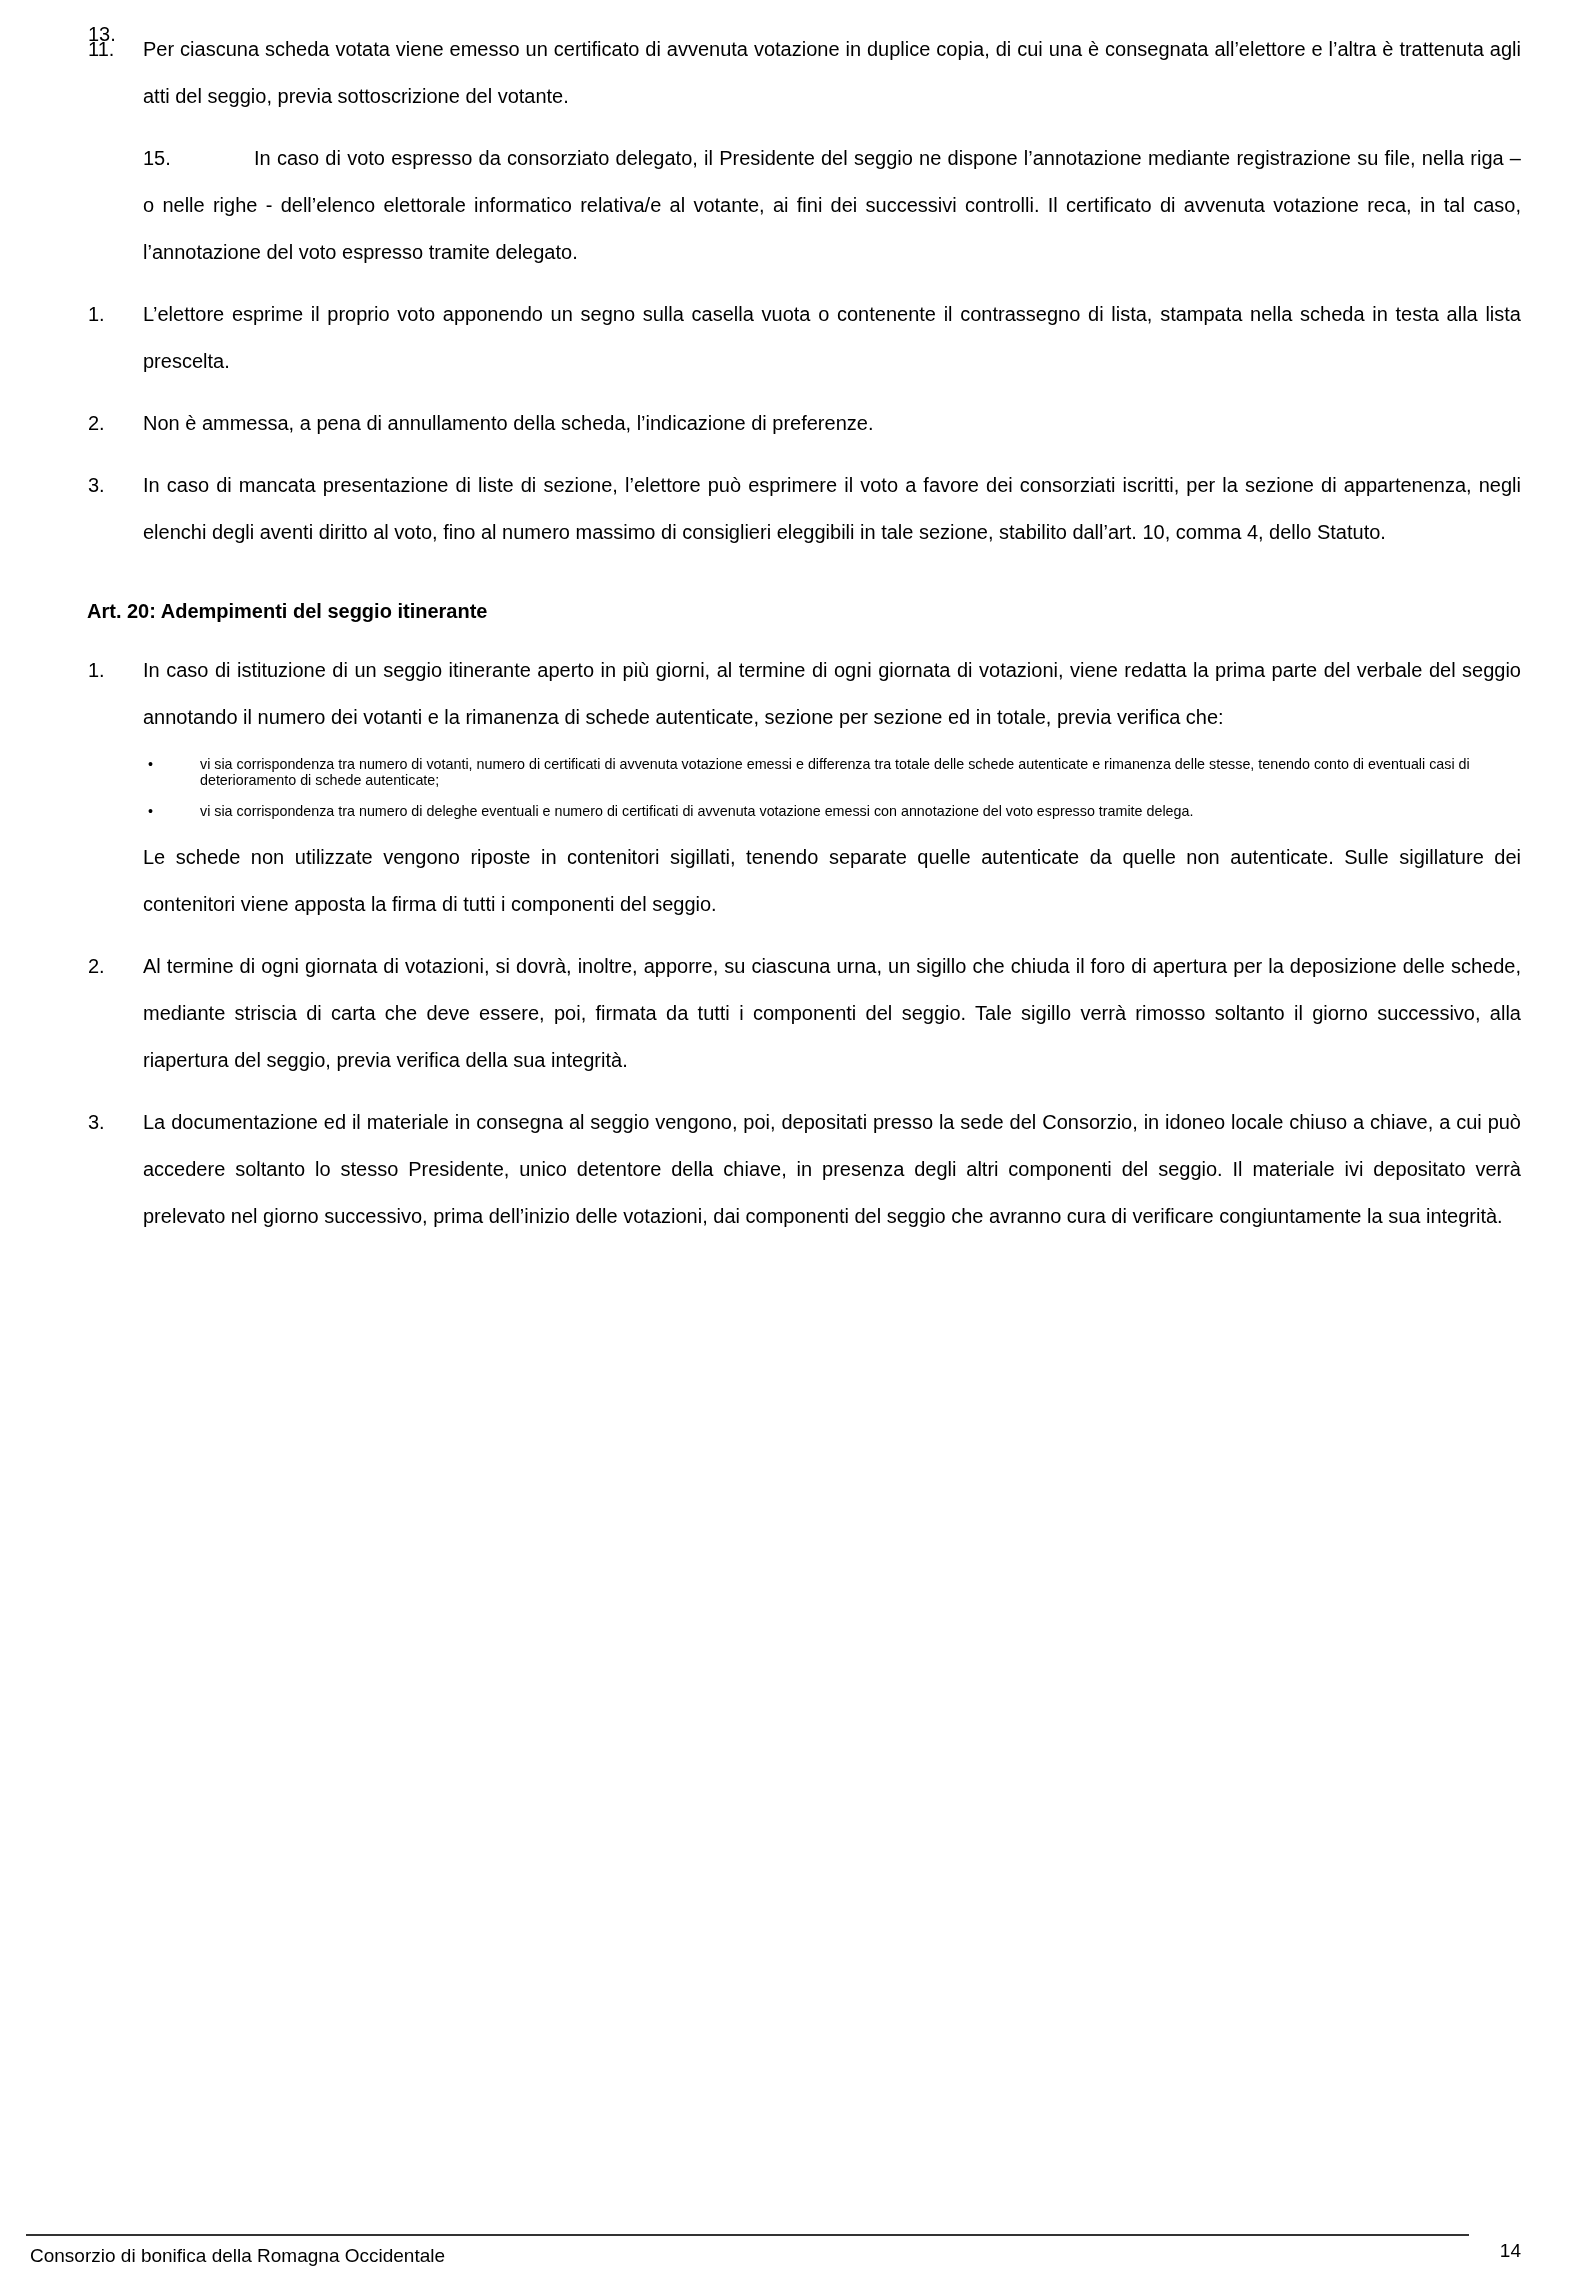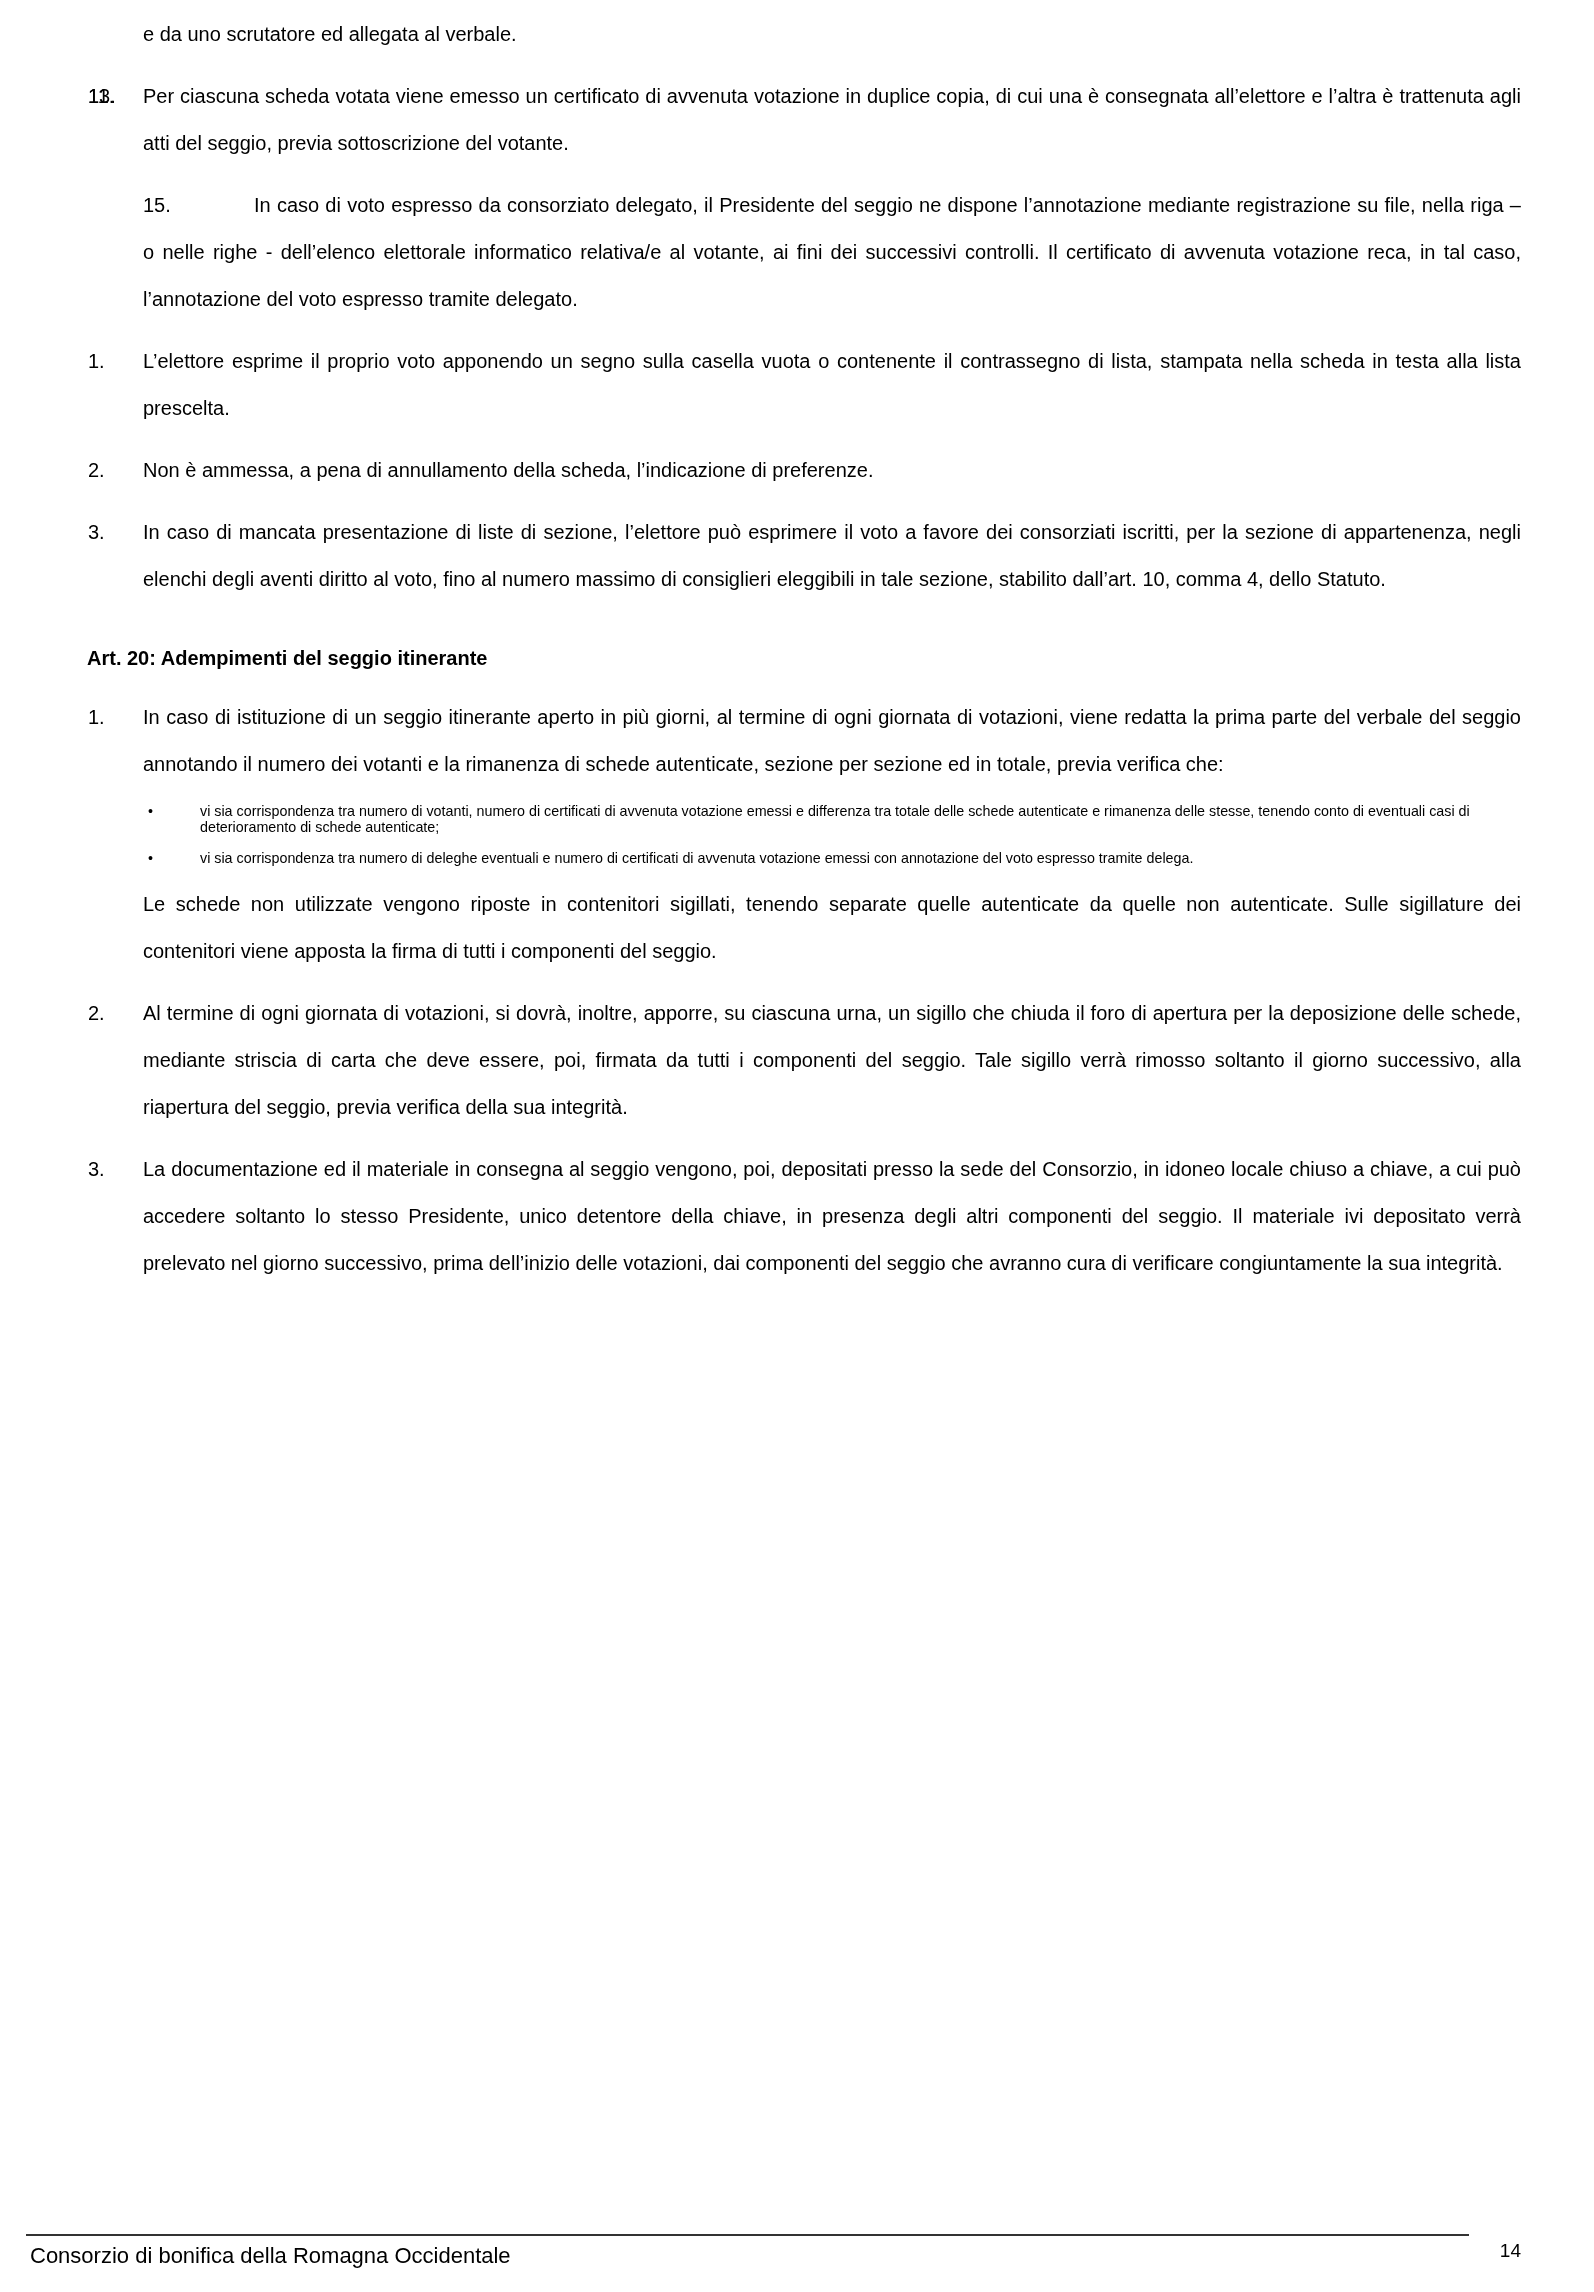--- a/index.html
+++ b/index.html
@@ -10,31 +10,30 @@
   p, .item { margin: 0; font-size: 20px; line-height: 47px; text-align: justify; }
   .item { position: relative; padding-left: 56px; margin-bottom: 15px; }
   .item .num { position: absolute; left: 1px; top: 0; }
   .cont { padding-left: 56px; margin-bottom: 15px; }
   .plain15 { padding-left: 56px; margin-bottom: 15px; }
   .plain15 .num15 { display: inline-block; width: 111px; }
   h2 { margin: 32px 0 12.5px 0; font-size: 20px; font-weight: bold; line-height: 47px; }
   .bullet { position: relative; padding-left: 113px; margin-bottom: 15px; }
   .bullet .dot { position: absolute; left: 61px; top: 0; }
   .footer-line { position: absolute; left: 26px; top: 2234px; width: 1443px; height: 1.8px; background: #333; }
-  .footer-text { position: absolute; left: 30px; top: 2242px; font-size: 22px; line-height: 27px; }
+  .footer-text { position: absolute; left: 30px; top: 2242px; font-size: 19px; line-height: 27px; }
   .page-num { position: absolute; right: 73px; top: 2237px; font-size: 19px; line-height: 27px; margin-left: 28px; }
   .last { margin-bottom: 0; }
 </style>
 </head>
 <body>
 
 <div class="page">
   <div class="content">
 
-    <p class="cont">e da uno scrutatore ed allegata al verbale.</p>
 
     <div class="item">
       <span class="num">13.</span>
     </div>
 
     <div class="item">
       <span class="num">11.</span>
       <span>Per ciascuna scheda votata viene emesso un certificato di avvenuta votazione in duplice copia, di cui una è consegnata all’elettore e l’altra è trattenuta agli atti del seggio, previa sottoscrizione del votante.</span>
     </div>
 

